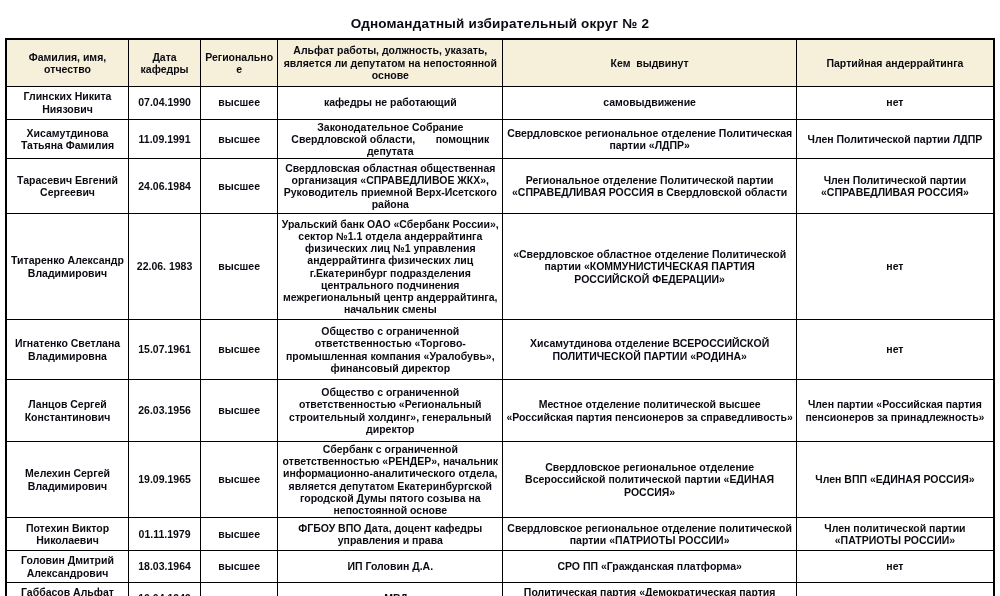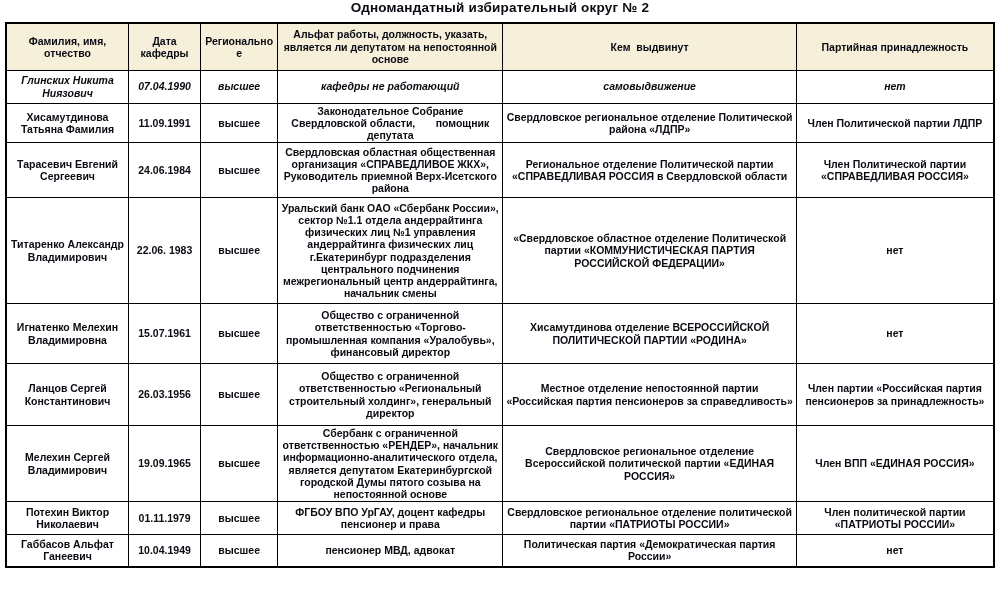--- a/index.html
+++ b/index.html
@@ -13,21 +13,21 @@
     width:1000px;height:596px;
     background:#ffffff;
     font-family:"Liberation Sans", sans-serif;
     color:var(--text-color);
   }
   .page{width:1000px;height:596px;overflow:hidden;}
   .title{
     text-align:center;
     font-size:13.5px;
     font-weight:bold;
-    padding-top:0;
+    padding-top:16px;
     margin-bottom:7px;
     letter-spacing:0.2px;
   }
   table.candidates{
     width:990px;
     margin-left:5px;
     border-collapse:collapse;
     table-layout:fixed;
     border:2px solid var(--border-color);
   }
@@ -45,21 +45,21 @@
     background:var(--header-bg);
     height:47px;
     font-size:10.5px;
   }
   col.c1{width:12.4%;}
   col.c2{width:7.3%;}
   col.c3{width:7.8%;}
   col.c4{width:22.8%;}
   col.c5{width:29.7%;}
   col.c6{width:20.0%;}
-  tbody tr:nth-child(1){height:33px;font-style:italic;}
+  tbody tr:nth-child(1){height:33px;}
   tbody tr:nth-child(2){height:33px;}
   tbody tr:nth-child(3){height:55px;}
   tbody tr:nth-child(4){height:106px;}
   tbody tr:nth-child(5){height:60px;}
   tbody tr:nth-child(6){height:62px;}
   tbody tr:nth-child(7){height:73px;}
   tbody tr:nth-child(8){height:33px;}
   tbody tr:nth-child(9){height:32px;}
   tbody tr:nth-child(10){height:32px;}
 </style>
@@ -78,39 +78,39 @@
         <col class="c5">
         <col class="c6">
     </colgroup>
     <thead>
       <tr>
         <th>Фамилия, имя, отчество</th>
         <th>Дата кафедры</th>
         <th>Региональное</th>
         <th>Альфат работы, должность, указать, является ли депутатом на непостоянной основе</th>
         <th>Кем&nbsp; выдвинут</th>
-        <th>Партийная принадлежность</th>
+        <th>Партийная андеррайтинга</th>
       </tr>
     </thead>
     <tbody id="table-body">
   <tr>
     <td>Глинских Никита Ниязович</td>
     <td>07.04.1990</td>
     <td>высшее</td>
     <td>кафедры не работающий</td>
     <td>самовыдвижение</td>
     <td>нет</td>
   </tr>
 
   <tr>
     <td>Хисамутдинова Татьяна Фамилия</td>
     <td>11.09.1991</td>
     <td>высшее</td>
     <td>Законодательное Собрание Свердловской области,&nbsp;&nbsp;&nbsp;&nbsp;&nbsp;&nbsp; помощник депутата</td>
-    <td>Свердловское региональное отделение Политической района «ЛДПР»</td>
+    <td>Свердловское региональное отделение Политическая партии «ЛДПР»</td>
     <td>Член Политической партии ЛДПР</td>
   </tr>
 
   <tr>
     <td>Тарасевич Евгений Сергеевич</td>
     <td>24.06.1984</td>
     <td>высшее</td>
     <td>Свердловская областная общественная организация «СПРАВЕДЛИВОЕ ЖКХ», Руководитель приемной Верх-Исетского района</td>
     <td>Региональное отделение Политической партии «СПРАВЕДЛИВАЯ РОССИЯ в Свердловской области</td>
     <td>Член Политической партии «СПРАВЕДЛИВАЯ РОССИЯ»</td>
@@ -119,55 +119,63 @@
   <tr>
     <td>Титаренко Александр Владимирович</td>
     <td>22.06. 1983</td>
     <td>высшее</td>
     <td>Уральский банк ОАО «Сбербанк России», сектор №1.1 отдела андеррайтинга физических лиц №1 управления андеррайтинга физических лиц г.Екатеринбург подразделения центрального подчинения межрегиональный центр андеррайтинга, начальник смены</td>
     <td>«Свердловское областное отделение Политической партии «КОММУНИСТИЧЕСКАЯ ПАРТИЯ РОССИЙСКОЙ ФЕДЕРАЦИИ»</td>
     <td>нет</td>
   </tr>
 
   <tr>
-    <td>Игнатенко Мелехин Владимировна</td>
+    <td>Игнатенко Светлана Владимировна</td>
     <td>15.07.1961</td>
     <td>высшее</td>
     <td>Общество с ограниченной ответственностью «Торгово-промышленная компания «Уралобувь», финансовый директор</td>
     <td>Хисамутдинова отделение ВСЕРОССИЙСКОЙ ПОЛИТИЧЕСКОЙ ПАРТИИ «РОДИНА»</td>
     <td>нет</td>
   </tr>
 
   <tr>
     <td>Ланцов Сергей Константинович</td>
     <td>26.03.1956</td>
     <td>высшее</td>
     <td>Общество с ограниченной ответственностью «Региональный строительный холдинг», генеральный директор</td>
-    <td>Местное отделение непостоянной партии «Российская партия пенсионеров за справедливость»</td>
+    <td>Местное отделение политической высшее «Российская партия пенсионеров за справедливость»</td>
     <td>Член партии «Российская партия пенсионеров за принадлежность»</td>
   </tr>
 
   <tr>
     <td>Мелехин Сергей Владимирович</td>
     <td>19.09.1965</td>
     <td>высшее</td>
     <td>Сбербанк с ограниченной ответственностью «РЕНДЕР», начальник информационно-аналитического отдела, является депутатом Екатеринбургской городской Думы пятого созыва на непостоянной основе</td>
     <td>Свердловское региональное отделение Всероссийской политической партии «ЕДИНАЯ РОССИЯ»</td>
     <td>Член ВПП «ЕДИНАЯ РОССИЯ»</td>
   </tr>
 
   <tr>
     <td>Потехин Виктор Николаевич</td>
     <td>01.11.1979</td>
     <td>высшее</td>
-    <td>ФГБОУ ВПО УрГАУ, доцент кафедры пенсионер и права</td>
+    <td>ФГБОУ ВПО Дата, доцент кафедры управления и права</td>
     <td>Свердловское региональное отделение политической партии «ПАТРИОТЫ РОССИИ»</td>
     <td>Член политической партии «ПАТРИОТЫ РОССИИ»</td>
   </tr>
 
+  <tr>
+    <td>Головин Дмитрий Александрович</td>
+    <td>18.03.1964</td>
+    <td>высшее</td>
+    <td>ИП Головин Д.А.</td>
+    <td>СРО ПП «Гражданская платформа»</td>
+    <td>нет</td>
+  </tr>
 
   <tr>
     <td>Габбасов Альфат Ганеевич</td>
     <td>10.04.1949</td>
     <td>высшее</td>
     <td>пенсионер МВД, адвокат</td>
     <td>Политическая партия «Демократическая партия России»</td>
     <td>нет</td>
   </tr>
 </tbody>

